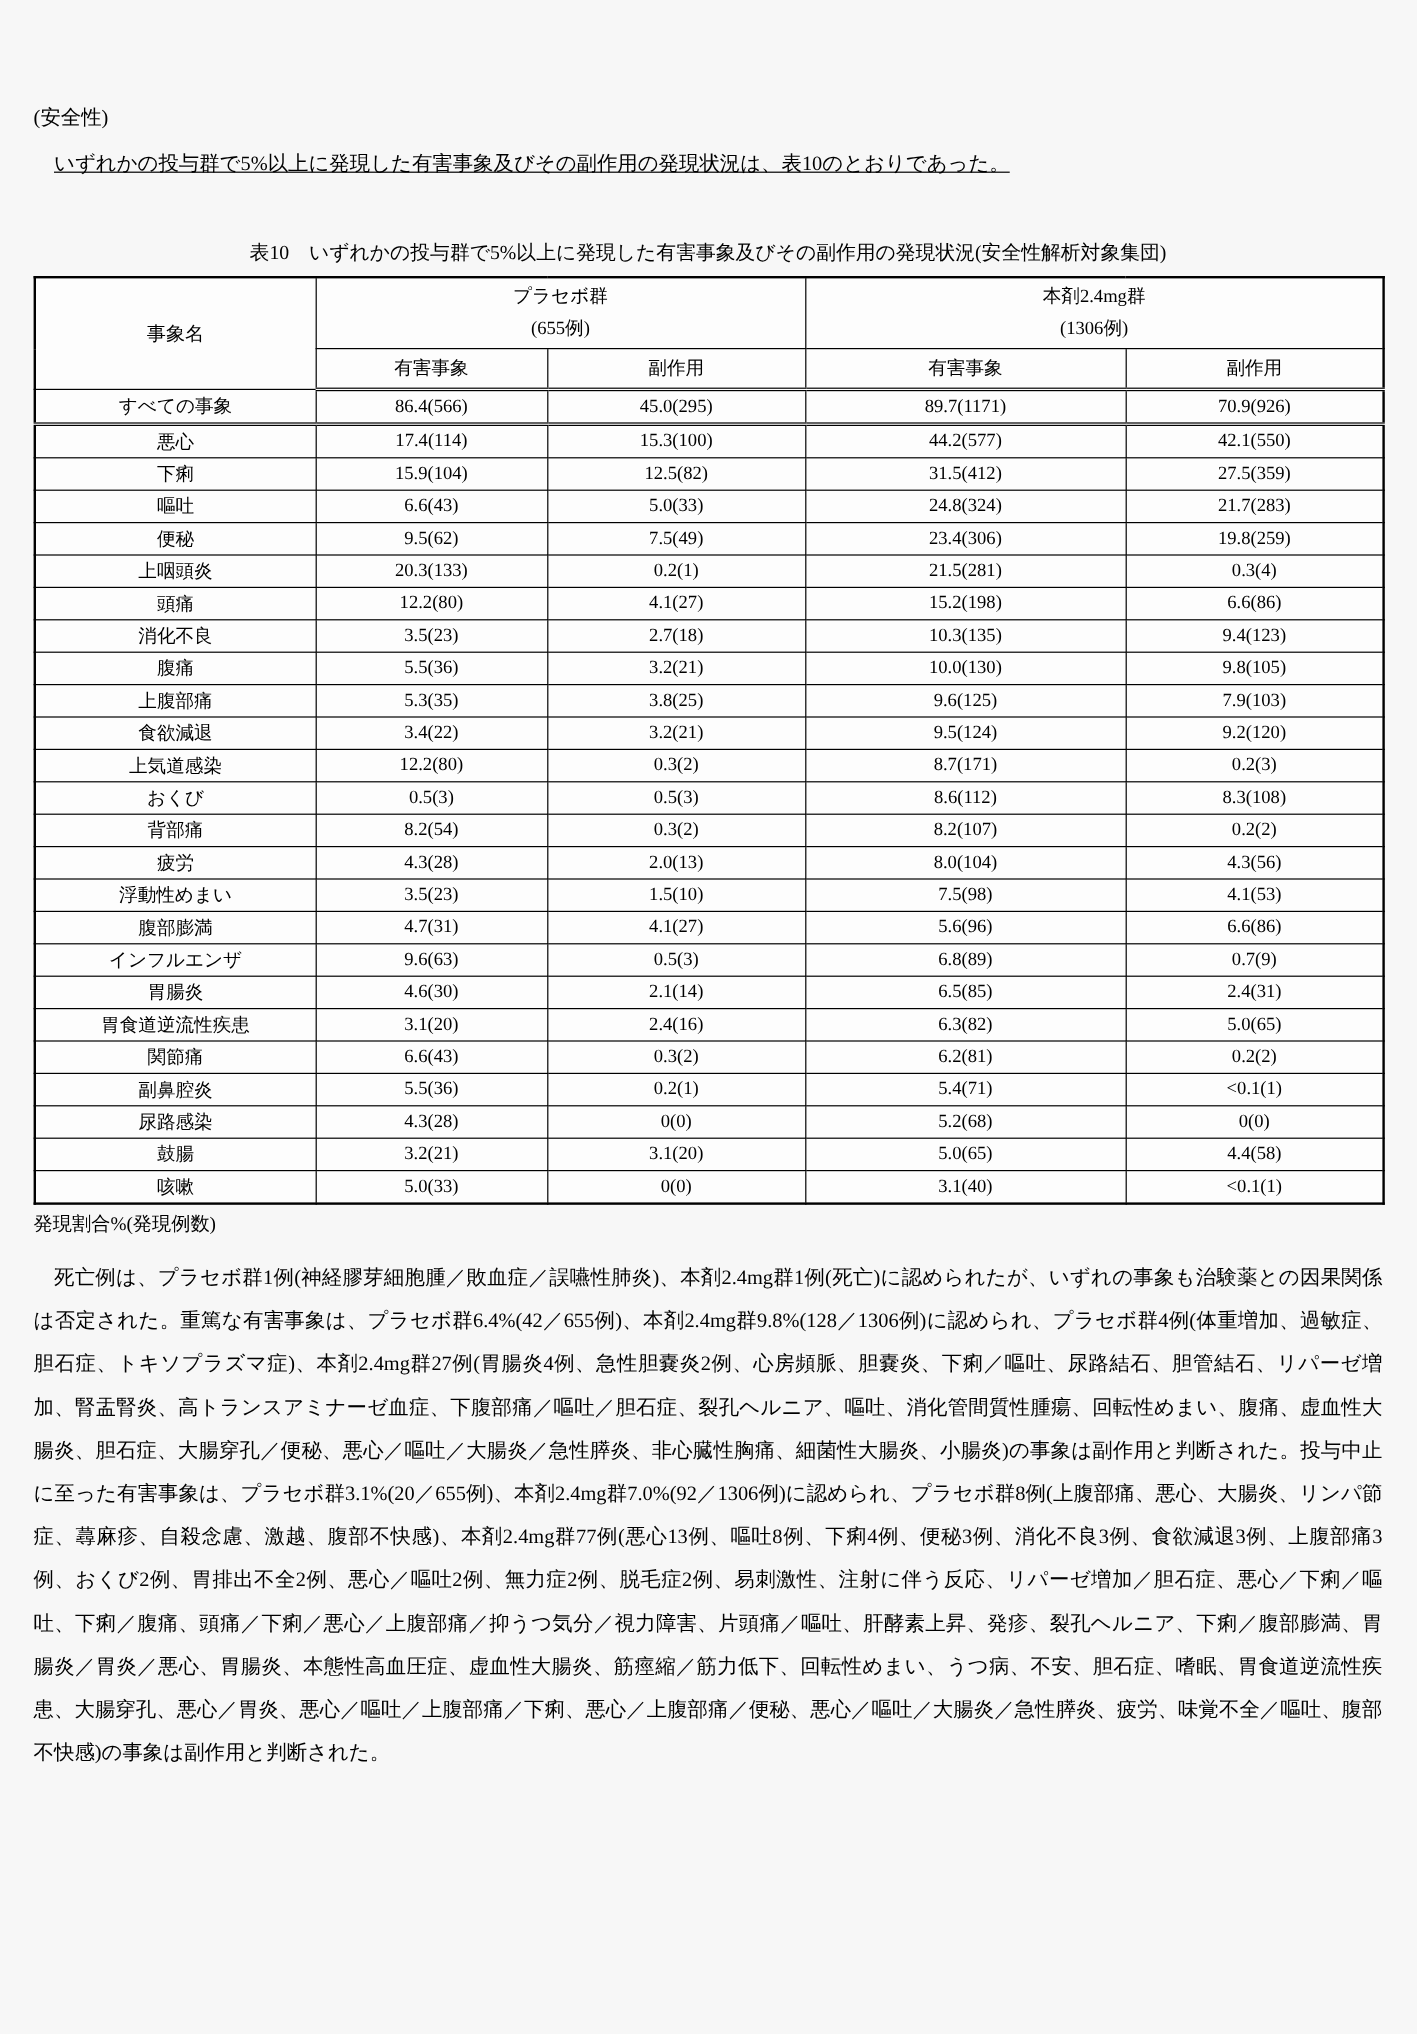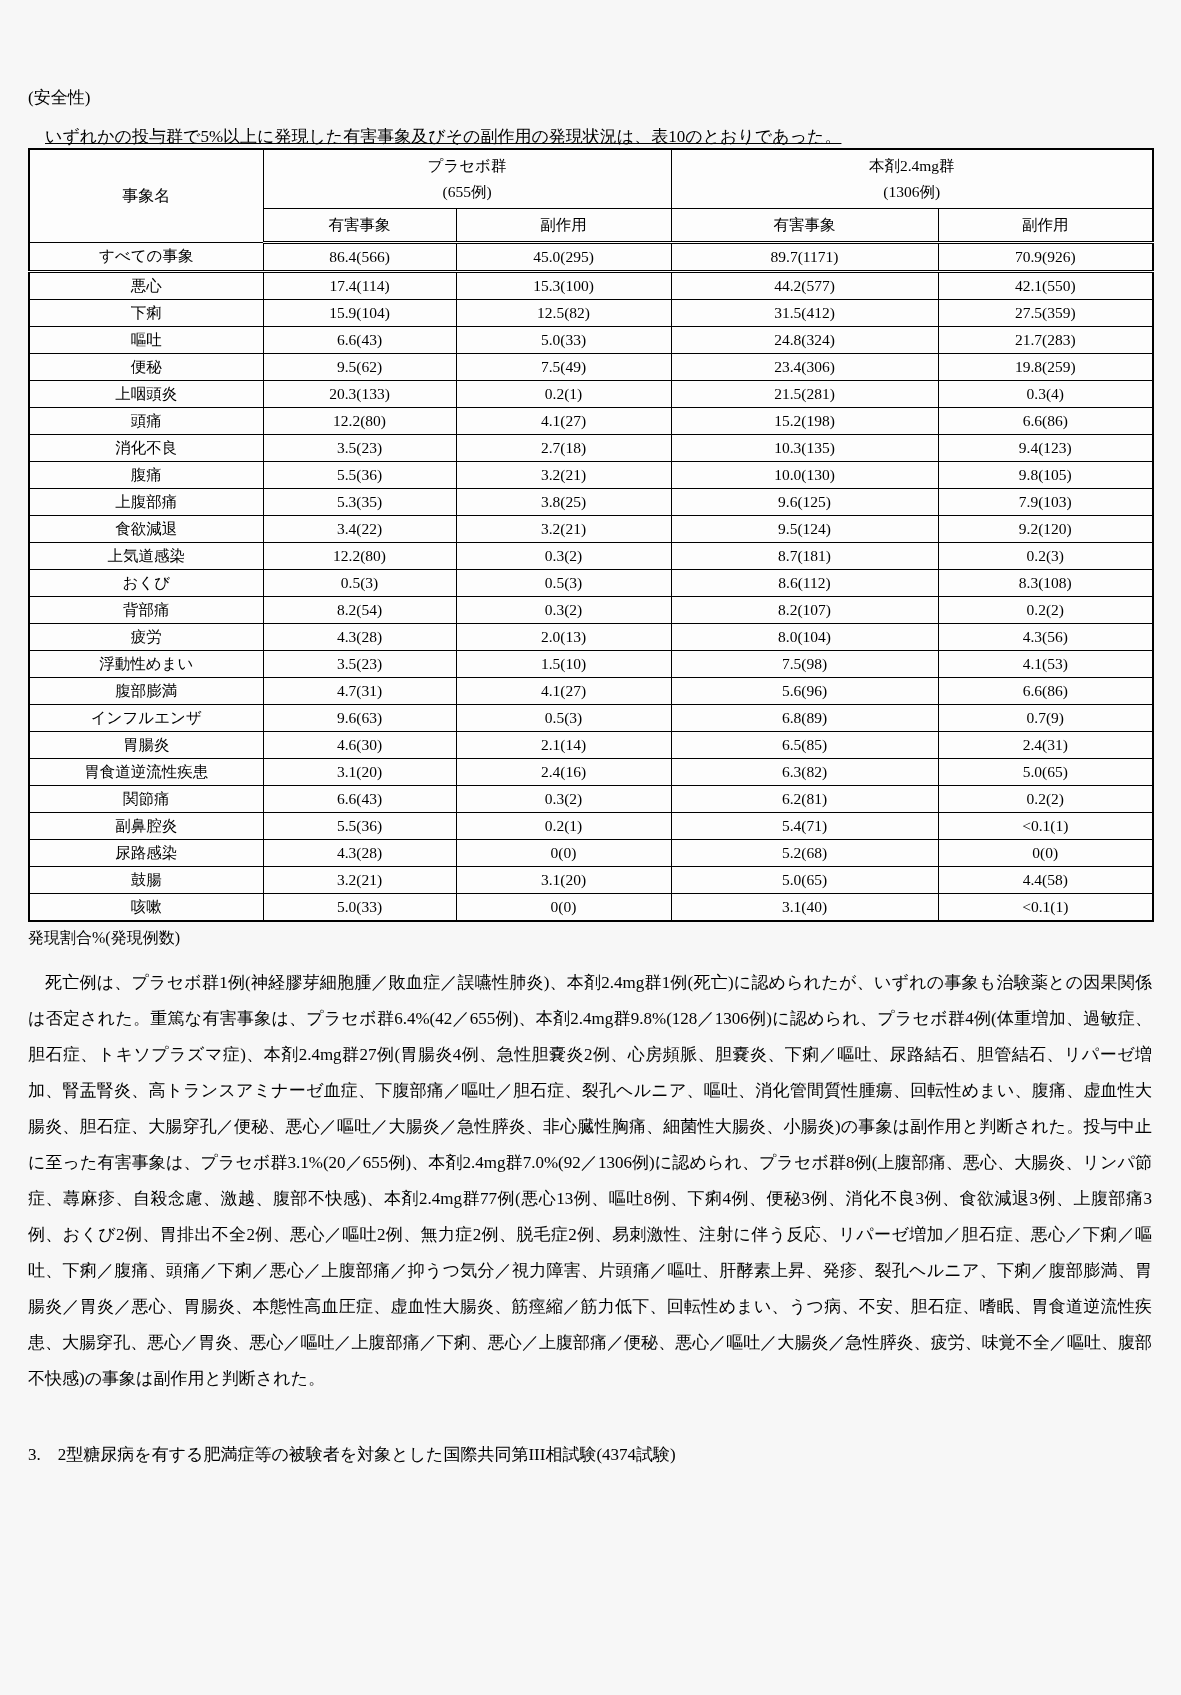--- a/index.html
+++ b/index.html
@@ -91,20 +91,21 @@
 </style>
 </head>
 <body>
 
 <div class="page">
 
   <p class="sec-heading">(安全性)</p>
 
   <p class="intro">いずれかの投与群で5%以上に発現した有害事象及びその副作用の発現状況は、表10のとおりであった。</p>
 
+  <p class="tbl-title">表10　いずれかの投与群で5%以上に発現した有害事象及びその副作用の発現状況(安全性解析対象集団)</p>
 
   <table class="aetable">
     <colgroup>
       <col class="c-ev">
         <col class="c-p-ae">
         <col class="c-p-adr">
         <col class="c-d-ae">
         <col class="c-d-adr">
     </colgroup>
     <thead>
@@ -201,21 +202,21 @@
           <td class="ev">食欲減退</td>
           <td class="val">3.4(22)</td>
           <td class="val">3.2(21)</td>
           <td class="val">9.5(124)</td>
           <td class="val">9.2(120)</td>
         </tr>
         <tr>
           <td class="ev">上気道感染</td>
           <td class="val">12.2(80)</td>
           <td class="val">0.3(2)</td>
-          <td class="val">8.7(181)</td>
+          <td class="val">8.7(171)</td>
           <td class="val">0.2(3)</td>
         </tr>
         <tr>
           <td class="ev">おくび</td>
           <td class="val">0.5(3)</td>
           <td class="val">0.5(3)</td>
           <td class="val">8.6(112)</td>
           <td class="val">8.3(108)</td>
         </tr>
         <tr>

